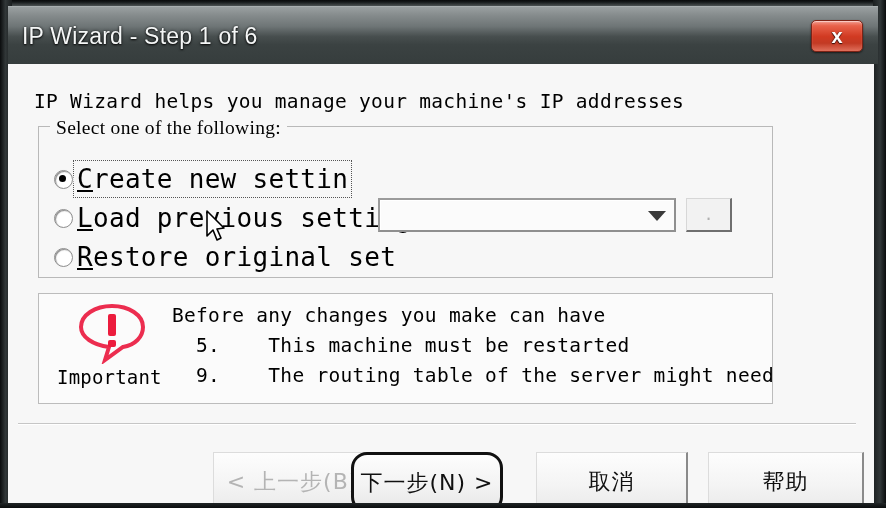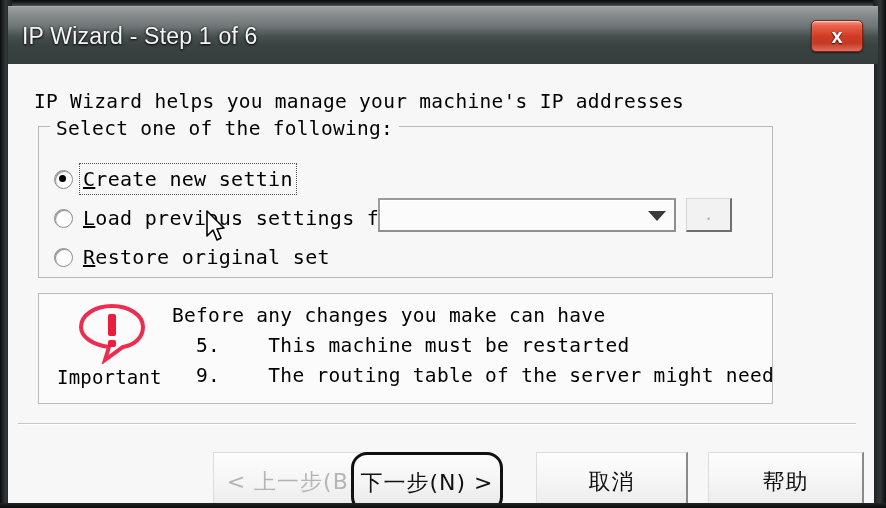--- a/index.html
+++ b/index.html
@@ -117,20 +117,21 @@
     background: transparent;
   }
   #groupbox-legend {
     position: absolute;
     left: 42px; top: 53px;
     background: #f7f7f7;
     padding: 0 6px;
     font-size: 19.5px;
     letter-spacing: 0.3px;
     white-space: nowrap;
+    font-family: Liberation Serif, serif;
   }
 
   
   .radio-row {
     position: absolute;
     display: flex;
     align-items: center;
     height: 26px;
   }
   .radio-box {
@@ -147,22 +148,22 @@
   }
   .radio-box.checked::after {
     content: "";
     position: absolute;
     left: 4px; top: 4px;
     width: 7px; height: 7px;
     border-radius: 50%;
     background: #000;
   }
   .radio-label {
-    margin-left: 10px;
-    font-size: 20px;
+    margin-left: 4px;
+    font-size: 26px;
     letter-spacing: 0.3px;
     white-space: nowrap;
   }
   .radio-label .accel {
     text-decoration: underline;
   }
   .focus-ring {
     outline: 1px dotted #555;
     outline-offset: 3px;
   }

